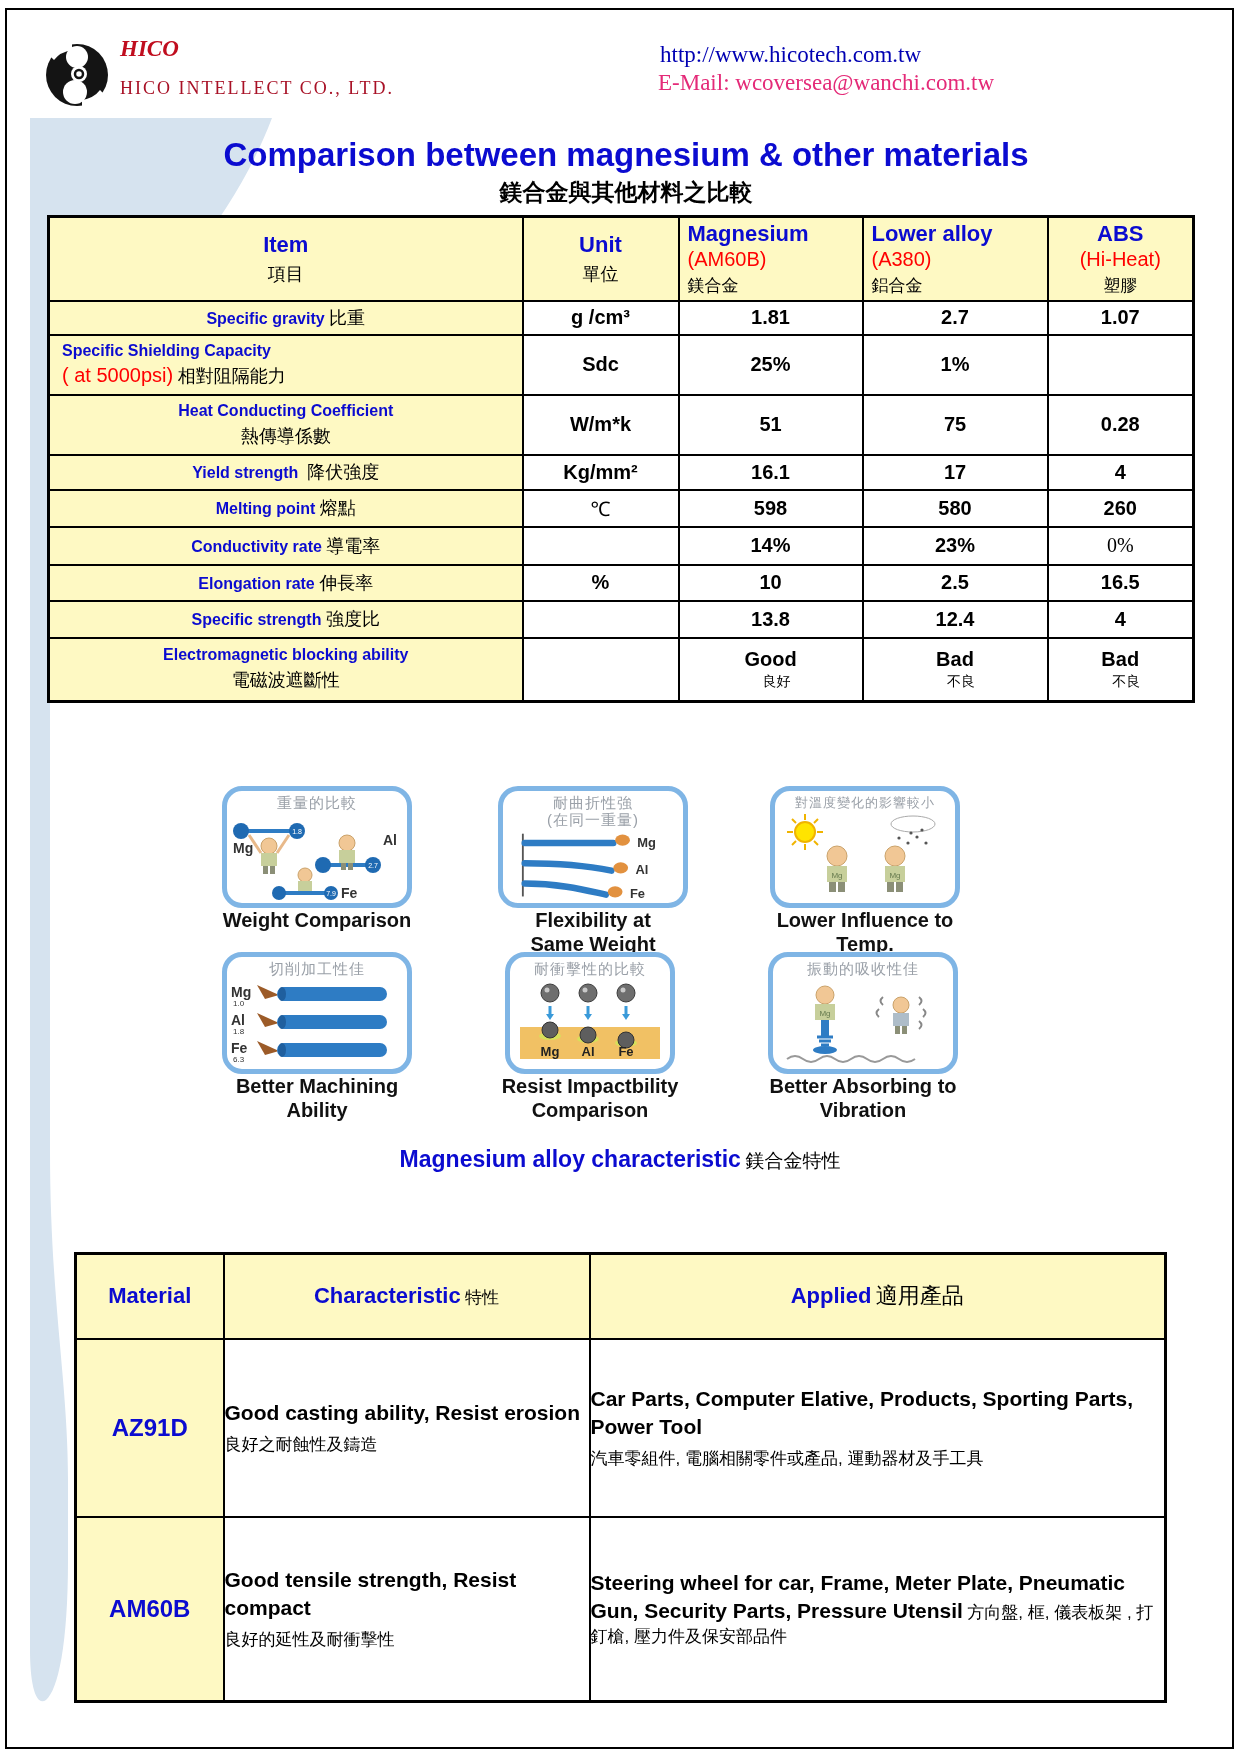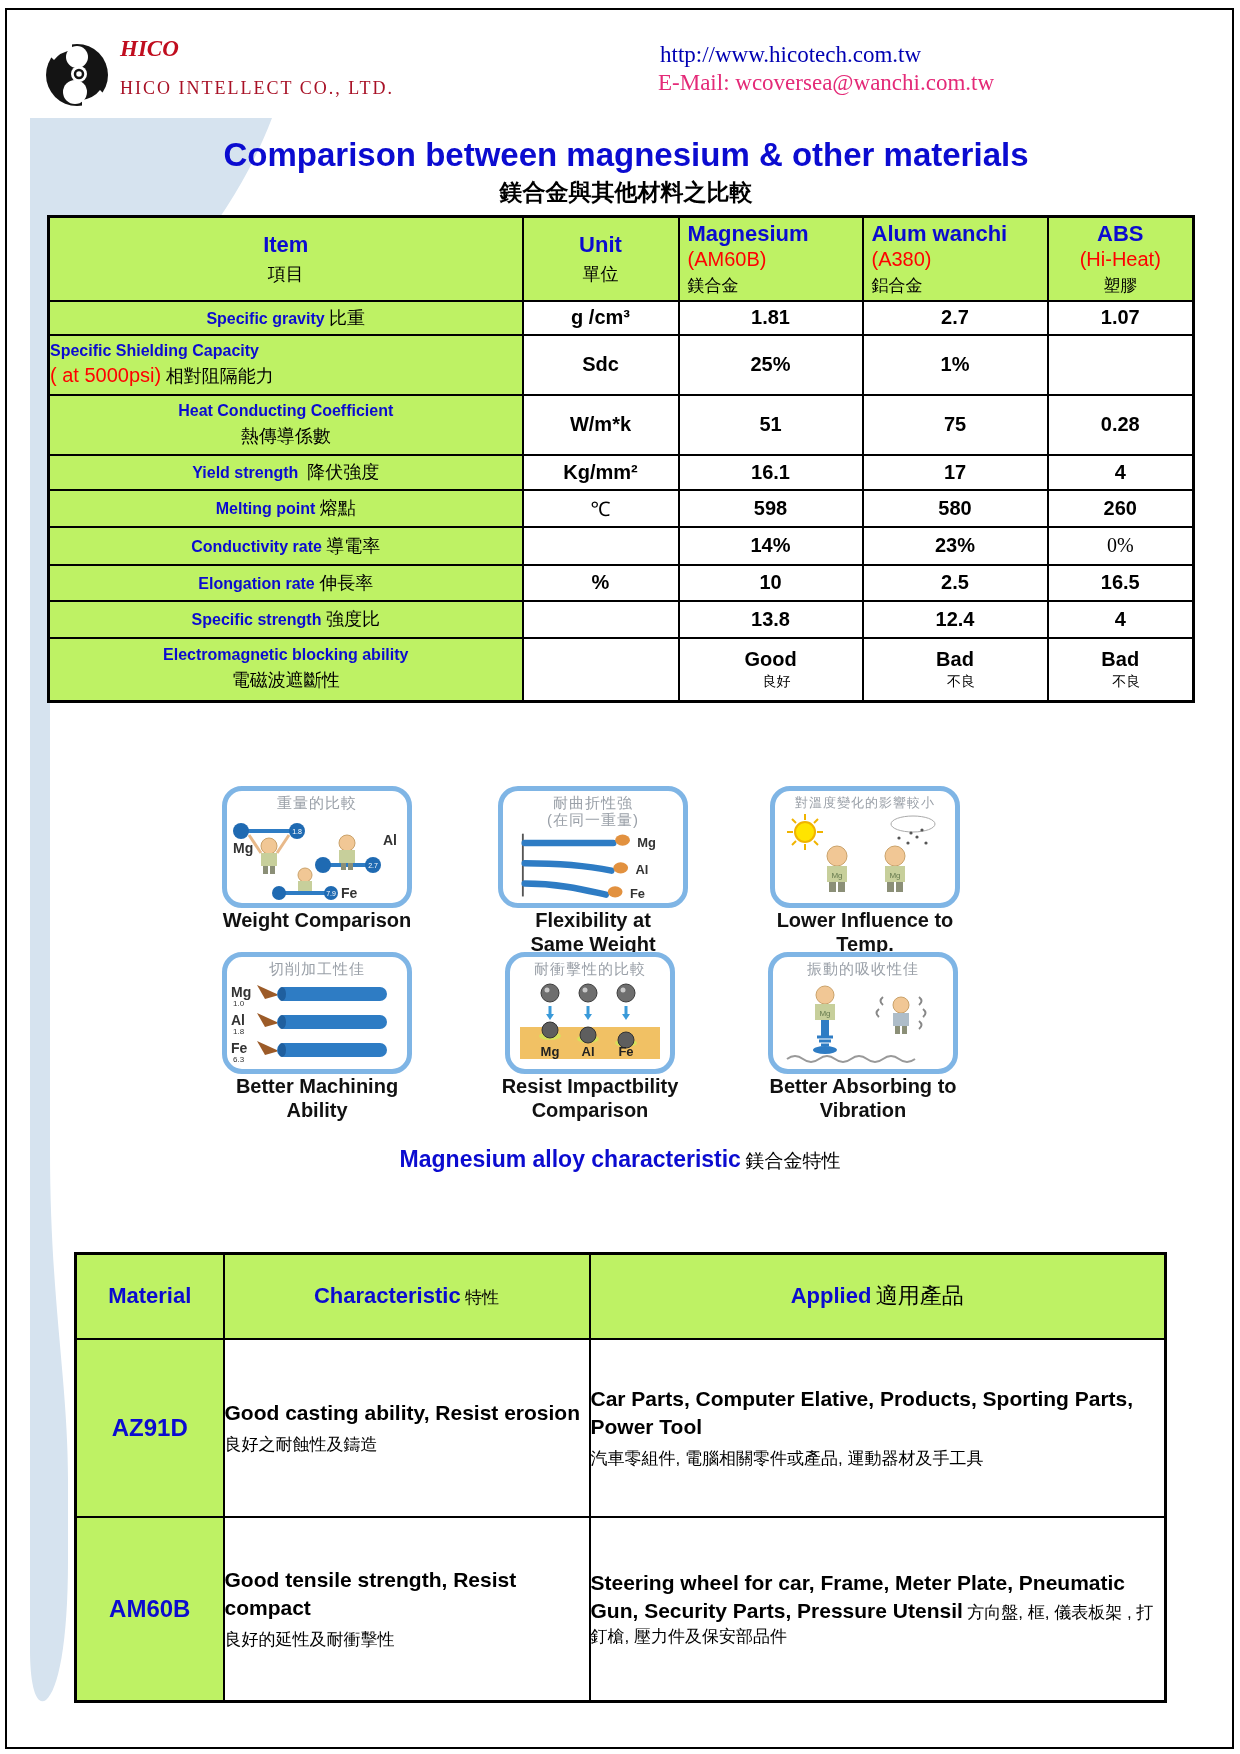--- a/index.html
+++ b/index.html
@@ -22,28 +22,28 @@
 
   
   .title{position:absolute;left:6px;top:136px;width:100%;text-align:center;}
   .title-en{font-size:33px;font-weight:bold;color:#0b0bd0;}
   .title-zh{font-family:"Liberation Serif",serif;font-size:23px;font-weight:bold;color:#000;margin-top:3px;}
 
   
   .t1{position:absolute;left:47px;top:215px;border-collapse:collapse;table-layout:fixed;width:1145px;
       border:3px solid #000;}
   .t1 th,.t1 td{border:2px solid #000;padding:0;vertical-align:middle;}
-  .g{background:#bef264;}
+  .g{background:#fef9c3;}
   .hen{color:#0b0bd0;font-weight:bold;font-size:22px;text-align:center;}
   .hzh{color:#000;font-size:18px;text-align:center;margin-top:4px;font-weight:normal;}
   .left .hen,.left .hcode,.left .hzh2{text-align:left;padding-left:8px;}
   .hcode{color:#f00;font-size:20px;font-weight:normal;margin-top:1px;}
   .hzh2{color:#000;font-size:17px;font-weight:normal;margin-top:3px;}
   .ic{text-align:center;}
-  .ic.left2{text-align:left;padding-left:0;}
+  .ic.left2{text-align:left;padding-left:12px;}
   .ien{color:#0b0bd0;font-weight:bold;font-size:16px;}
   .izh{color:#000;font-size:18px;}
   .ired{color:#f00;font-size:20px;}
   .mt2{margin-top:4px;}
   .uc{text-align:center;font-weight:bold;font-size:20px;background:#fff;}
   .vc{text-align:center;font-weight:bold;font-size:20px;background:#fff;}
   .vzh{font-size:14px;font-weight:normal;margin-top:2px;padding-left:12px;}
 
   
   .panel{position:absolute;width:190px;height:122px;background:#fff;border:5px solid #7fb5e5;
@@ -117,21 +117,21 @@
         <th class="g">
           <div class="hen">Unit</div>
           <div class="hzh">單位</div>
         </th>
         <th class="g left">
           <div class="hen">Magnesium</div>
           <div class="hcode">(AM60B)</div>
           <div class="hzh2">鎂合金</div>
         </th>
         <th class="g left">
-          <div class="hen">Alum wanchi</div>
+          <div class="hen">Lower alloy</div>
           <div class="hcode">(A380)</div>
           <div class="hzh2">鋁合金</div>
         </th>
         <th class="g">
           <div class="hen">ABS</div>
           <div class="hcode" style="text-align:center">(Hi-Heat)</div>
           <div class="hzh2" style="text-align:center">塑膠</div>
         </th>
       </tr>
 

